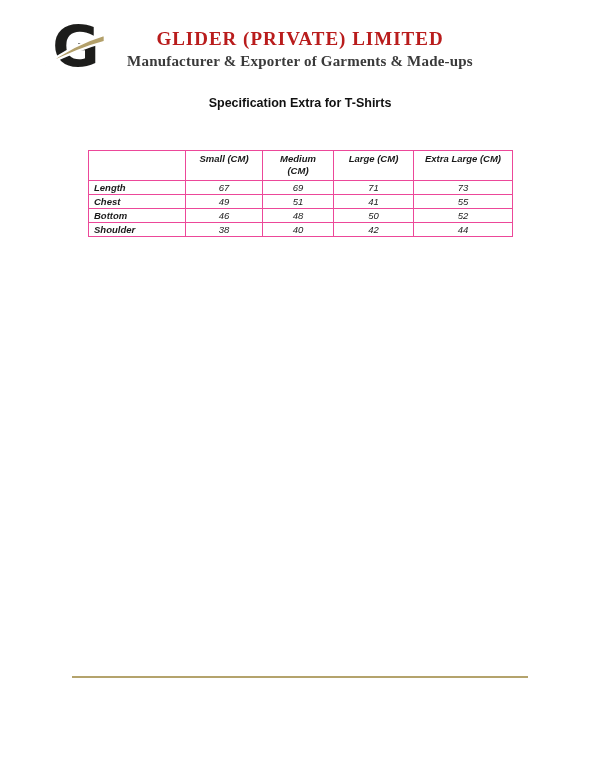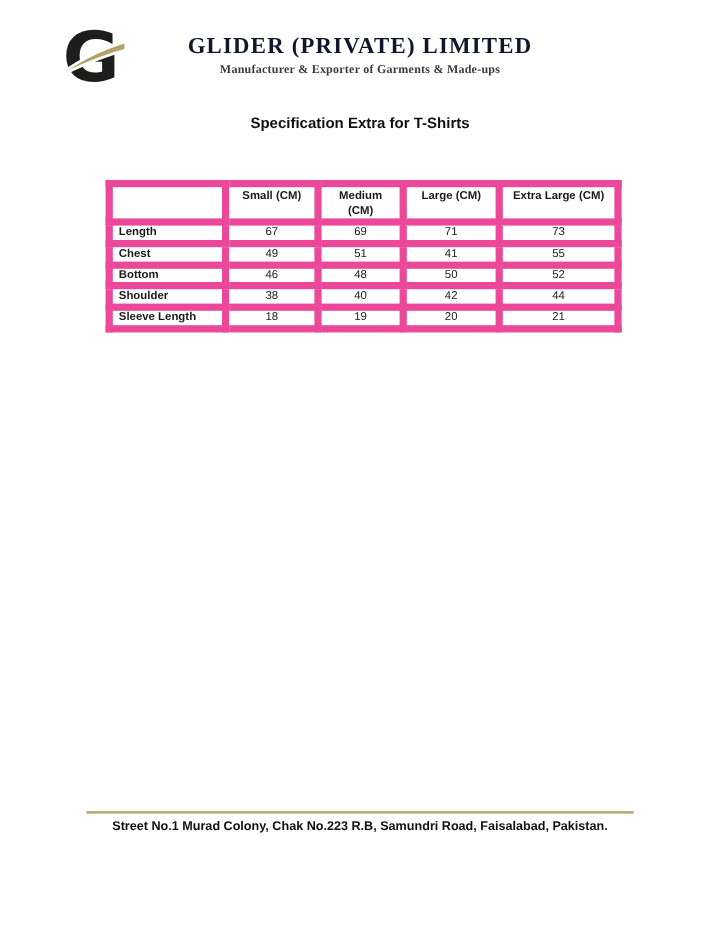--- a/index.html
+++ b/index.html
@@ -22,26 +22,26 @@
 
   .company-block {
     position: absolute; left: 0; right: 0; top: 28px;
     text-align: center;
   }
   .company-name {
     font-family: "Liberation Serif", serif;
     font-size: 19px;
     font-weight: bold;
     letter-spacing: 1px;
-    color: #0f172a;
+    color: #b91c1c;
   }
   .company-tagline {
     margin-top: 3px;
     font-family: "Liberation Serif", serif;
-    font-size: 10px;
+    font-size: 15px;
     font-weight: bold;
     color: #3a3a3a;
     letter-spacing: 0.2px;
   }
 
   
   .doc-title {
     position: absolute; left: 0; right: 0; top: 96px;
     text-align: center;
     font-size: 12.5px;
@@ -56,22 +56,23 @@
     border-collapse: collapse;
     table-layout: fixed;
     font-size: 9.5px;
   }
   .spec-table col.c0 { width: 97px; }
   .spec-table col.c1 { width: 77px; }
   .spec-table col.c2 { width: 71px; }
   .spec-table col.c3 { width: 80px; }
   .spec-table col.c4 { width: 99px; }
   .spec-table th, .spec-table td {
-    border: 6px solid #ec4899;
+    border: 1px solid #ec4899;
     line-height: 1.25;
+    font-style: italic;
   }
   .spec-table thead th {
     height: 30px;
     vertical-align: top;
     padding: 2px 6px 0 6px;
     text-align: center;
     font-weight: bold;
   }
   .spec-table tbody td {
     height: 14px;
@@ -158,28 +159,20 @@
         <td>50</td>
         <td>52</td>
       </tr>
       <tr>
         <td class="row-label">Shoulder</td>
         <td>38</td>
         <td>40</td>
         <td>42</td>
         <td>44</td>
       </tr>
-      <tr>
-        <td class="row-label">Sleeve Length</td>
-        <td>18</td>
-        <td>19</td>
-        <td>20</td>
-        <td>21</td>
-      </tr>
     </tbody>
   </table>
 
   <div class="footer-rule"></div>
   <div class="footer-text">
-    <div>Street No.1 Murad Colony, Chak No.223 R.B, Samundri Road, Faisalabad, Pakistan.</div>
   </div>
 
 </div>
 
 </body></html>

